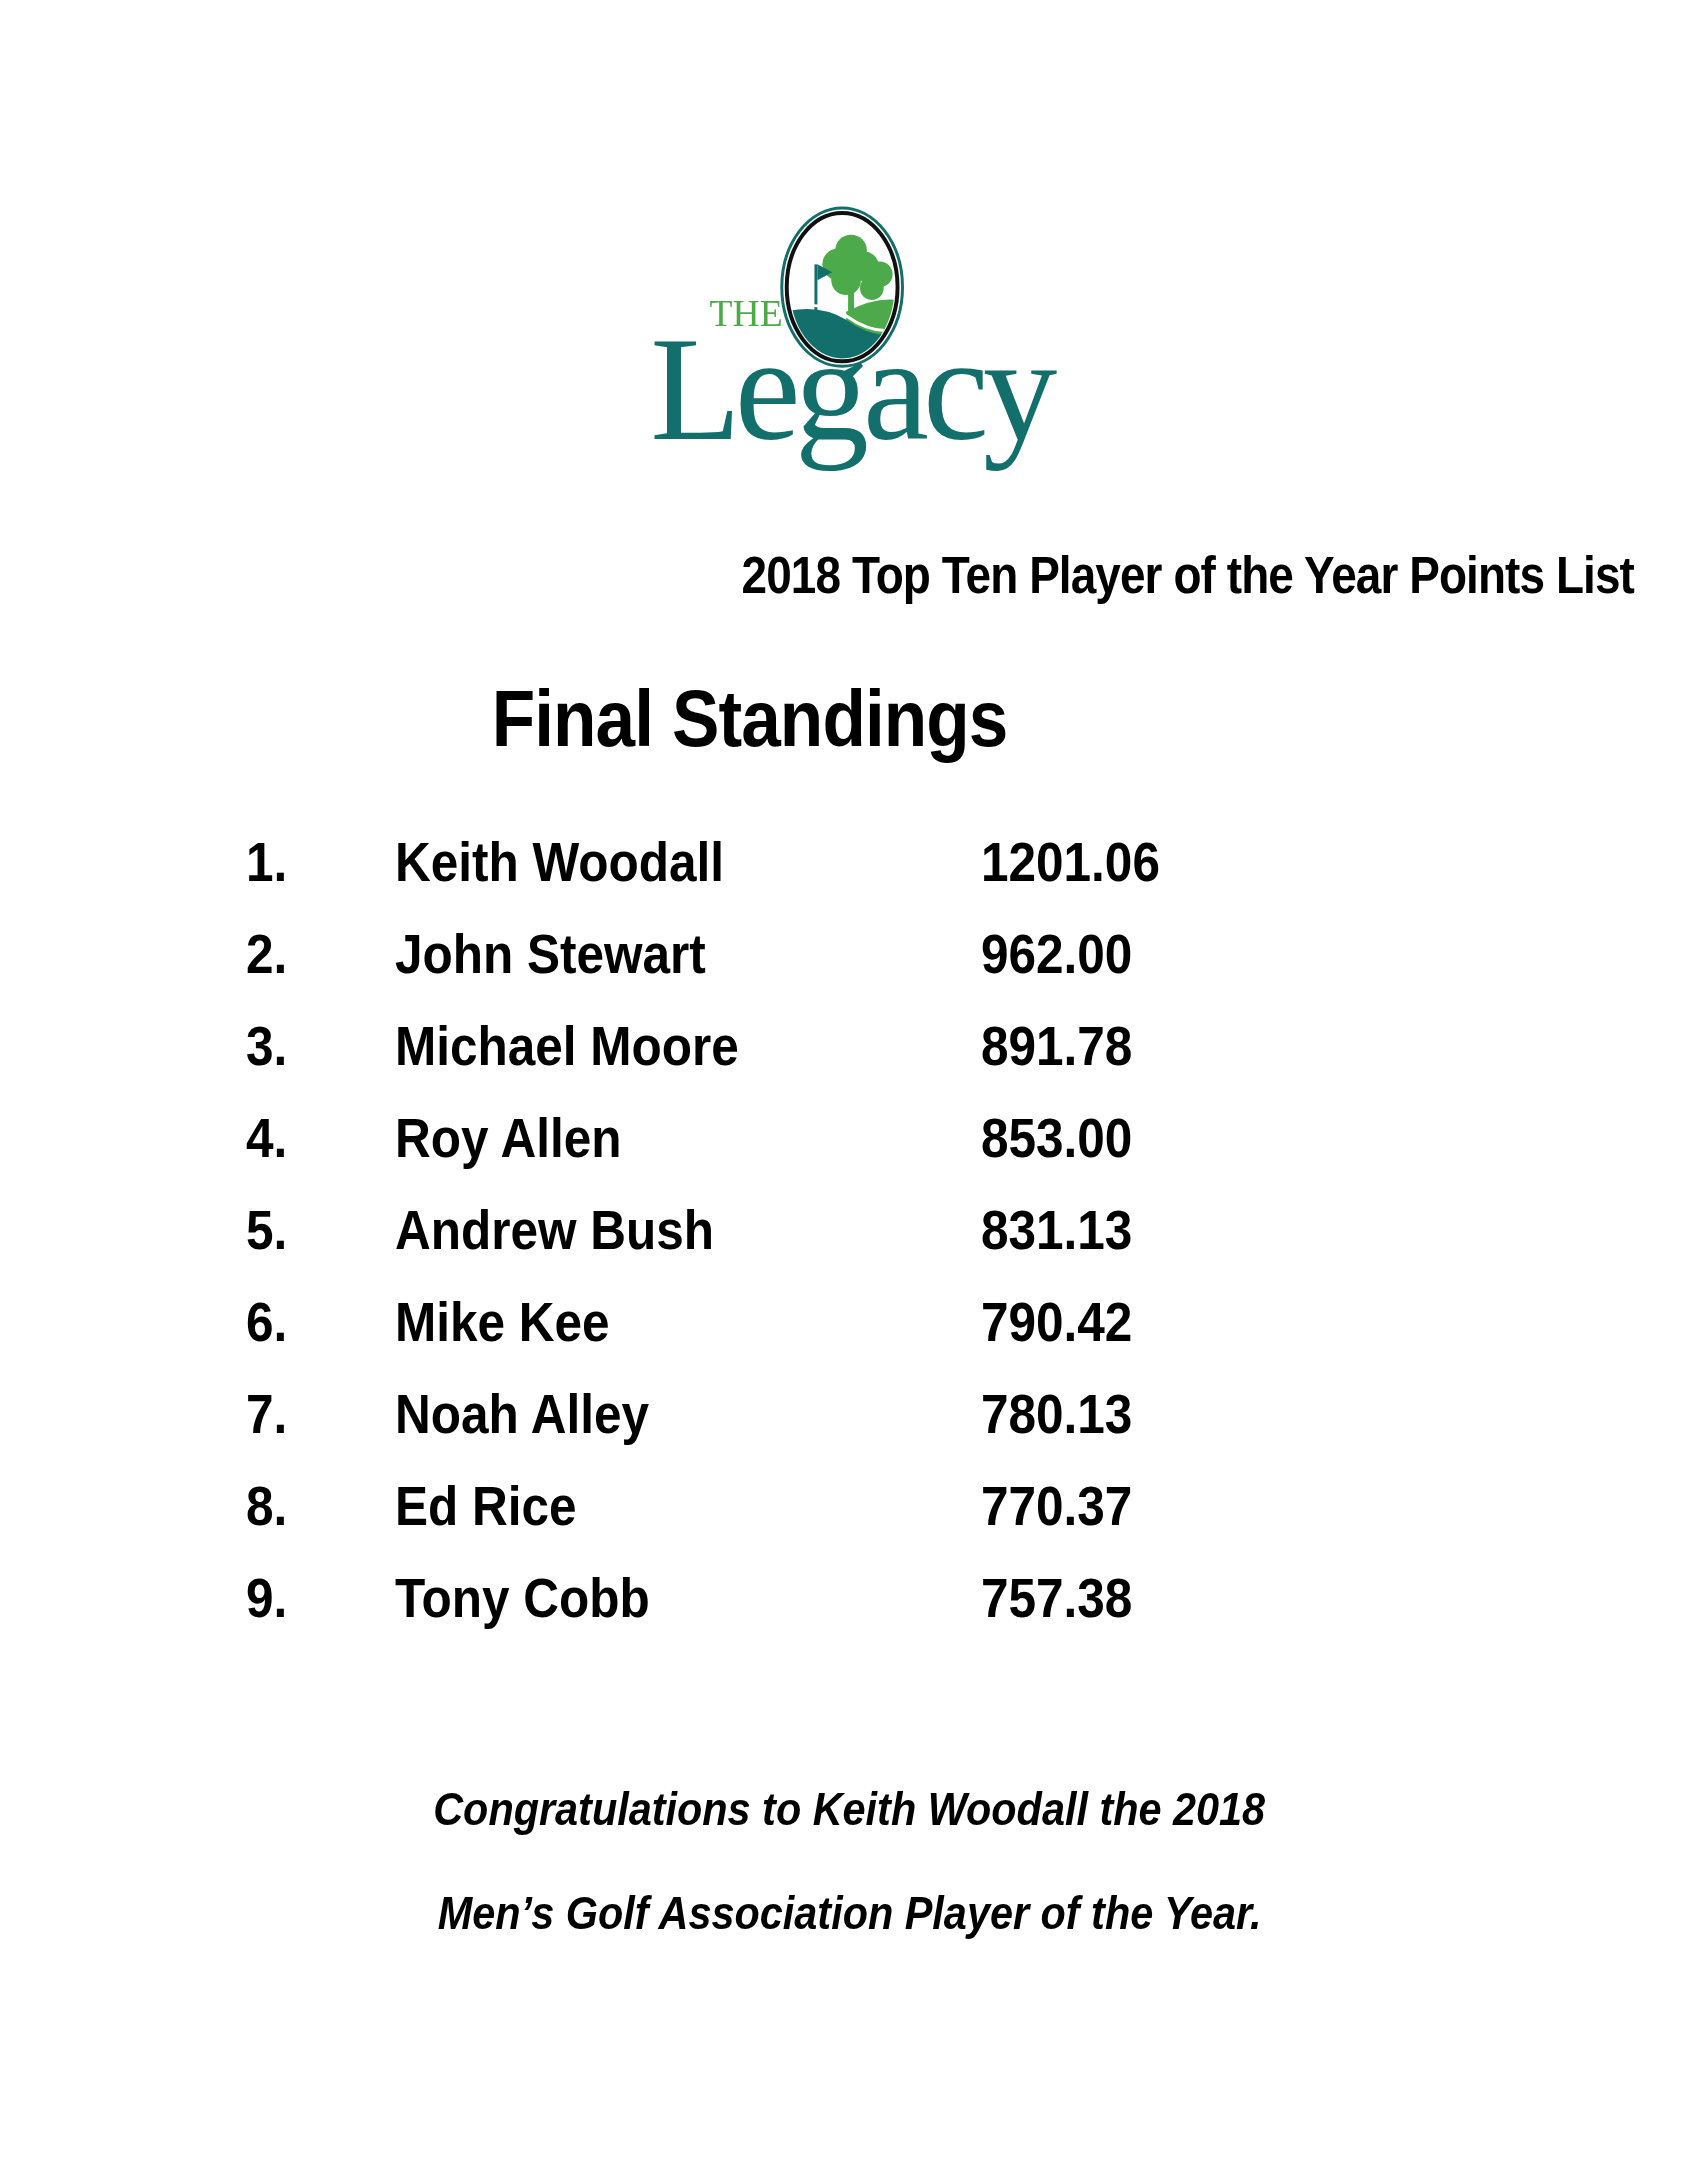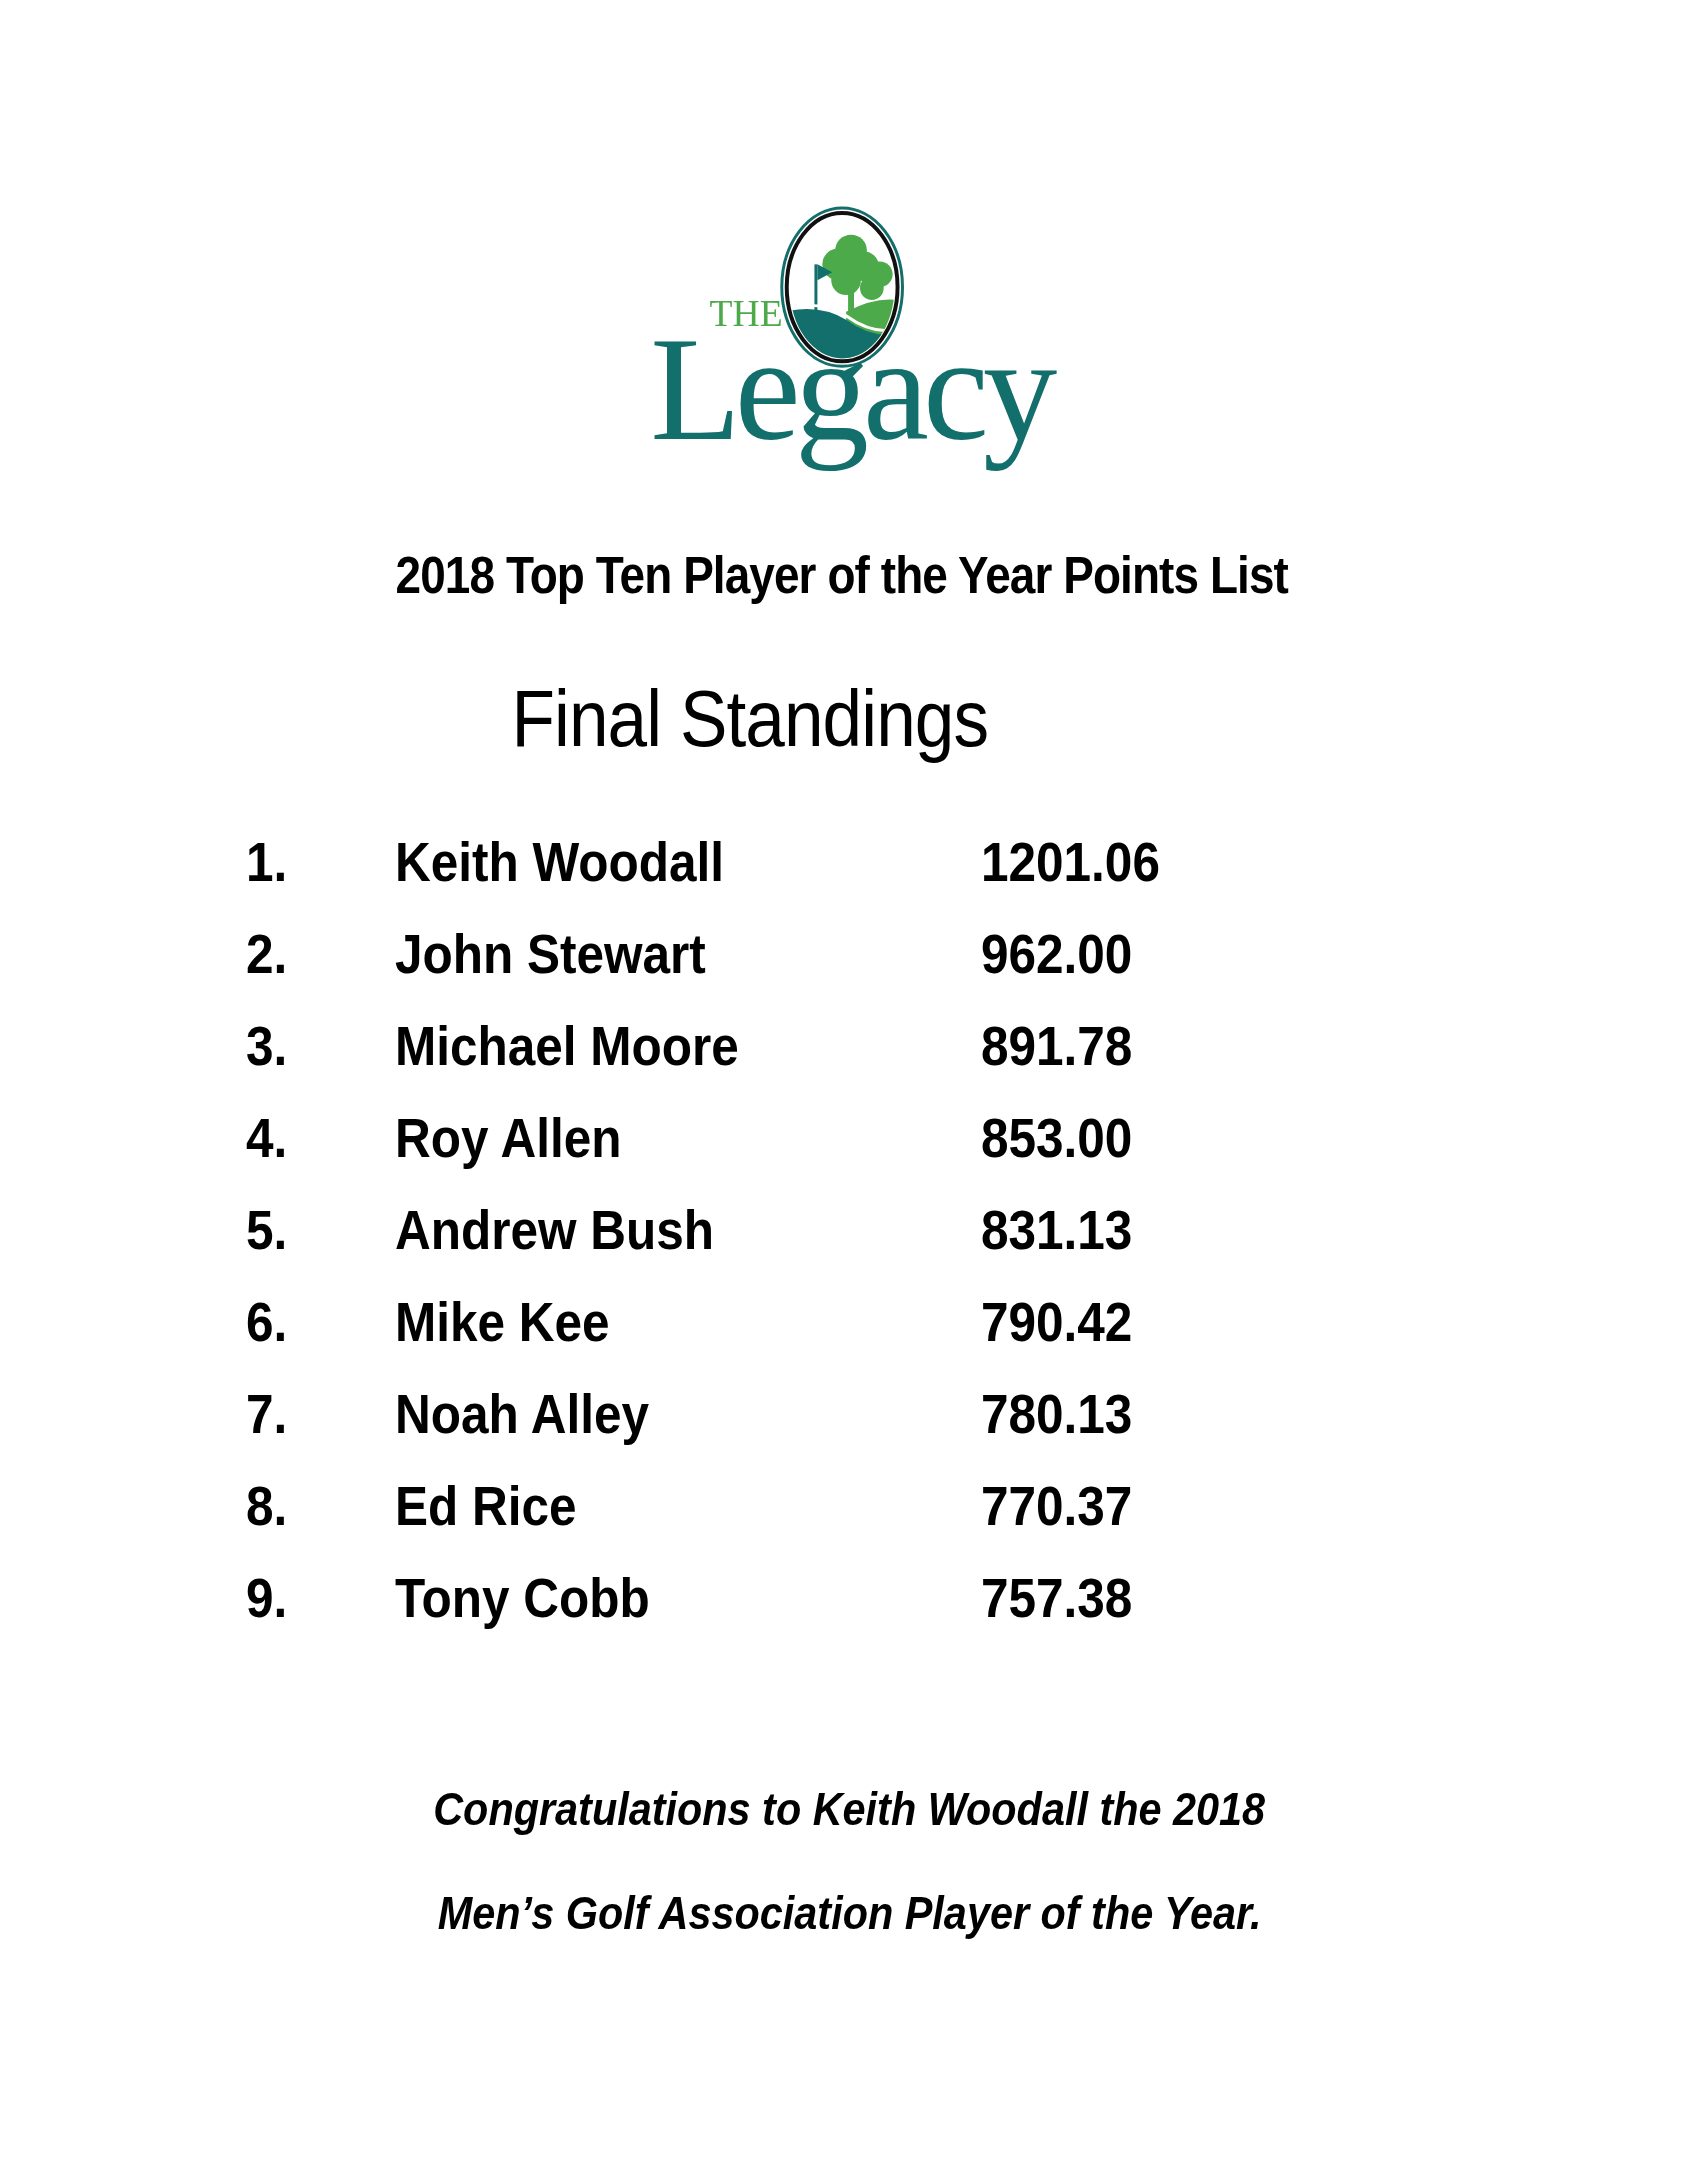--- a/index.html
+++ b/index.html
@@ -1,24 +1,24 @@
 <!DOCTYPE html>
 <html><head>
 <meta charset="utf-8">
 <style>
   html, body { margin:0; padding:0; background:#ffffff; }
   body { width:1683px; height:2178px; position:relative; overflow:hidden;
          font-family:"Liberation Sans", "DejaVu Sans", sans-serif; color:#000; }
   .logo { position:absolute; left:648px; top:203px; width:416px; height:287px; }
   .logo svg { width:100%; height:100%; display:block; }
-  .title { position:absolute; left:0; width:1683px; top:546px; text-align:center;
+  .title { position:absolute; left:0; width:1683px; top:546px; text-align:right;
            font-weight:bold; font-size:51px; letter-spacing:-1px; }
   .title span, .heading span, .congrats span { display:inline-block; transform:scaleX(0.9); transform-origin:center; }
   .heading { position:absolute; left:0; width:1500px; top:673px; text-align:center;
-             font-weight:normal; font-size:79px; letter-spacing:-1px; }
+             font-weight:bold; font-size:79px; letter-spacing:-1px; }
   .standings { position:absolute; left:246px; top:830px; width:990px; }
   .row { position:relative; height:92px; font-weight:bold; font-size:55px; }
   .row .rank, .row .name, .row .score { position:absolute; top:0; white-space:nowrap;
         display:inline-block; transform:scaleX(0.9); transform-origin:left center; }
   .row .rank { left:0; }
   .row .name { left:149px; }
   .row .score { left:735px; }
   .congrats { position:absolute; left:8px; width:1683px; text-align:center;
               font-weight:bold; font-style:italic; font-size:46px; }
   .congrats.l1 { top:1782px; }

